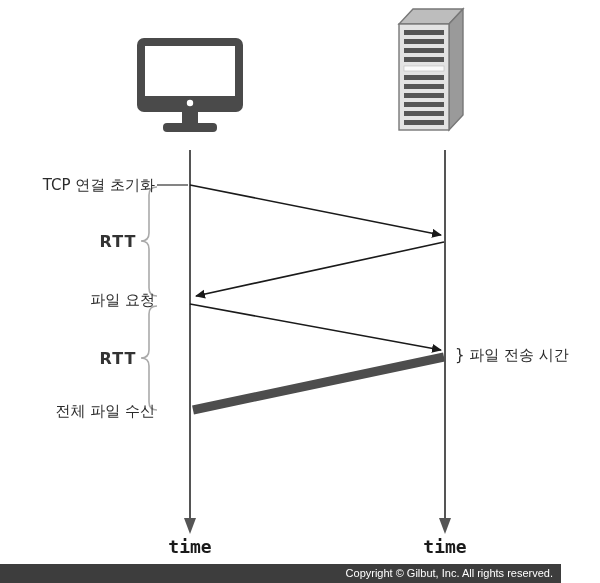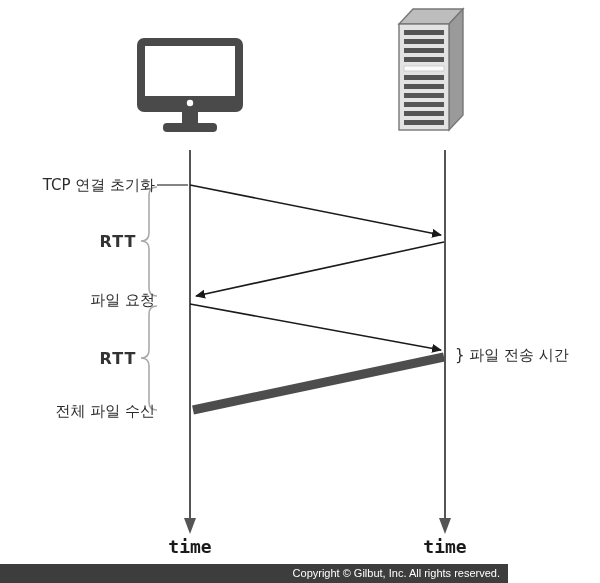--- a/index.html
+++ b/index.html
@@ -6,21 +6,21 @@
   body{
     width:600px;height:583px;position:relative;background:#ffffff;
     font-family:"DejaVu Sans","Liberation Sans",sans-serif;overflow:hidden;
   }
   .stage{position:absolute;top:0;left:0;}
   svg text{fill:#2b2b2b;}
   .k-label{font-size:15px;}
   .rtt-label{font-size:16px;font-weight:600;letter-spacing:1px;fill:#333;}
   .time-label{font-family:"DejaVu Sans Mono","Liberation Mono",monospace;font-size:18px;font-weight:bold;fill:#1a1a1a;}
   .footer{
-    position:absolute;left:0;bottom:0;width:508px;height:19px;
+    position:absolute;left:0;bottom:0;width:561px;height:19px;
     background:#3d3d3d;color:#ffffff;font-size:11px;line-height:19px;
     text-align:right;box-sizing:border-box;padding-right:8px;
     font-family:"Liberation Sans","DejaVu Sans",sans-serif;
   }
 </style>
 </head>
 <body>
 
 <svg class="stage" width="600" height="564" viewBox="0 0 600 564">
   <defs>

